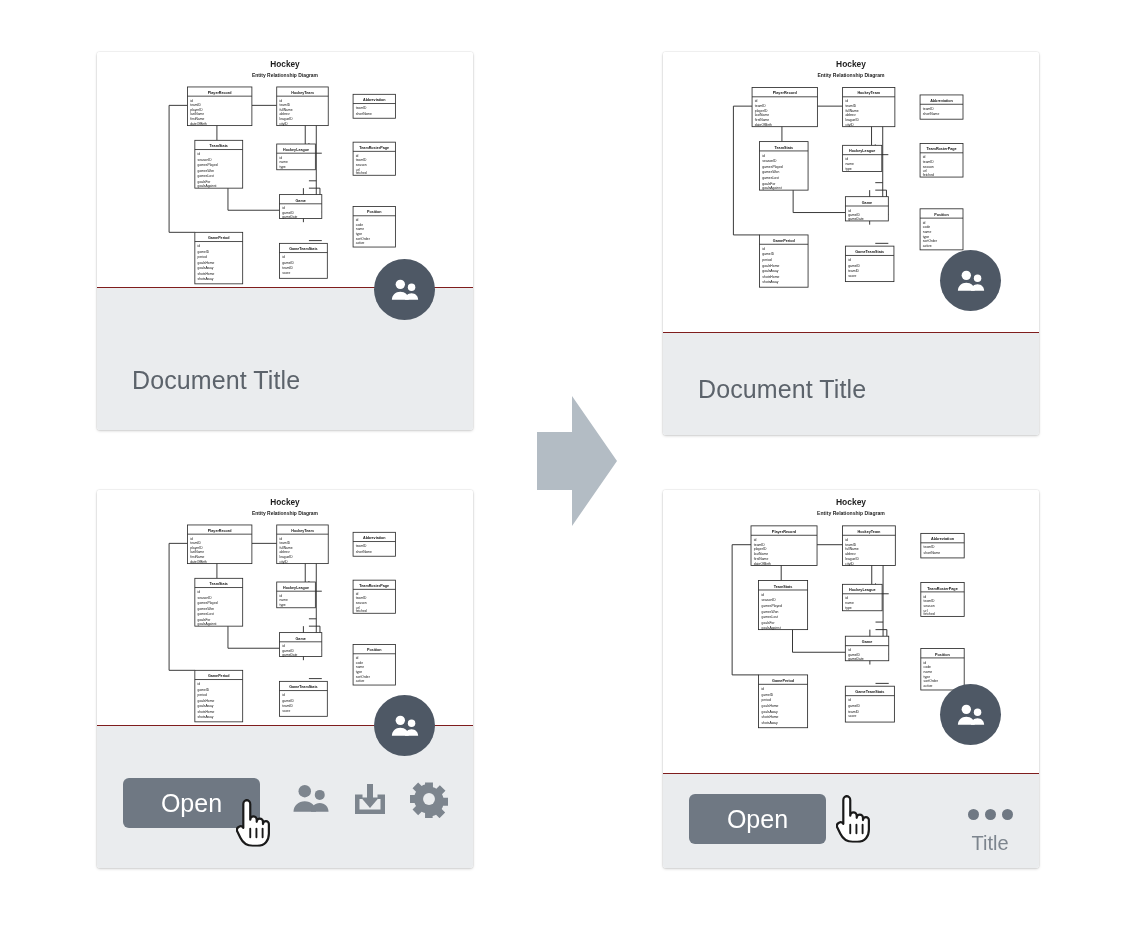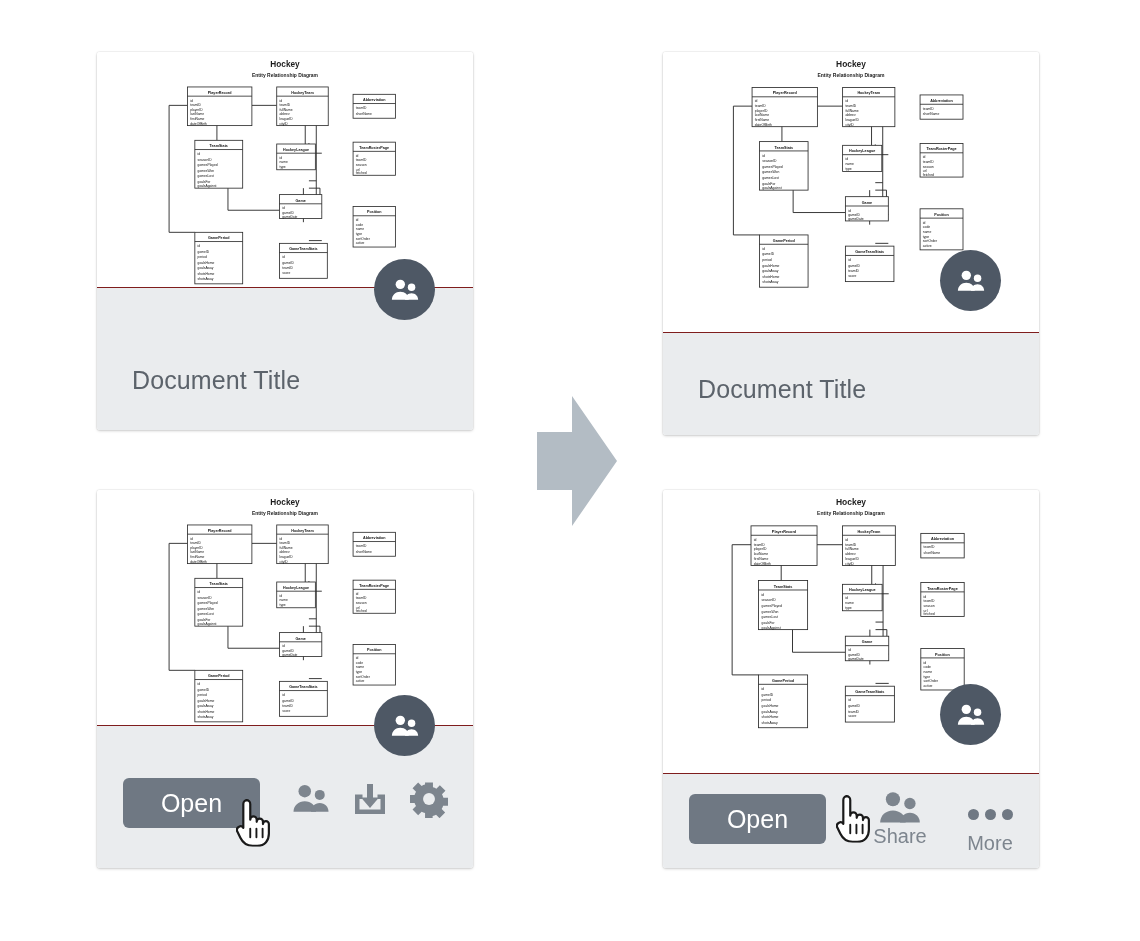--- a/index.html
+++ b/index.html
@@ -362,34 +362,28 @@
   <div class="avatar" style="left:277px;top:194px;width:61px;height:61px;">
     <svg width="30" height="23" viewBox="0 0 64 48" fill="#ffffff">
       <use href="#ic-people"></use>
     </svg>
   </div>
 
   <div class="footer" style="top:283px;">
 
     <button class="open-btn" style="left:26px;top:20px;width:137px;height:50px;font-size:25px;">Open</button>
 
-    <div class="tool" style="left:198px;top:16px;width:78px;">
-      <svg width="46" height="34" viewBox="0 0 64 48" fill="#7d858e">
-        <use href="#ic-people"></use>
-      </svg>
-      <span class="tool-label">Share</span>
-    </div>
 
     <div class="tool" style="left:288px;top:23px;width:78px;">
       <div class="dots" style="height:34px;">
         <i></i>
           <i></i>
           <i></i>
       </div>
-      <span class="tool-label">More</span>
+      <span class="tool-label">Title</span>
     </div>
   </div>
 </div>
 
 <div class="cursor" style="left:836px;top:793px;width:38px;height:50px;">
   <svg width="38" height="50" viewBox="0 0 40 52">
     <use href="#ic-cursor"></use>
   </svg>
 </div>
 

